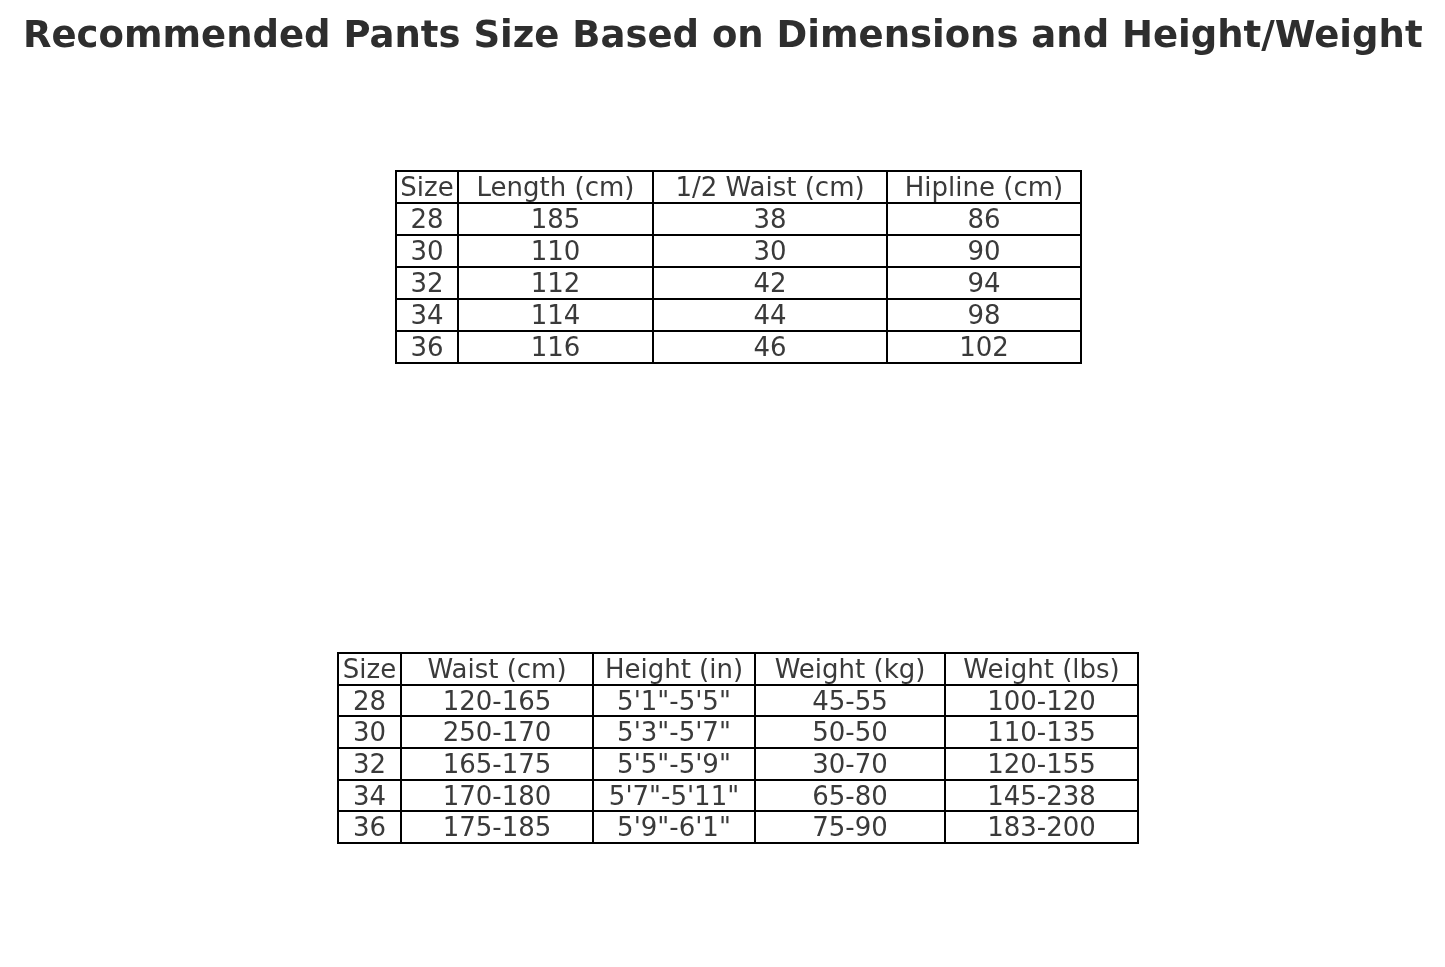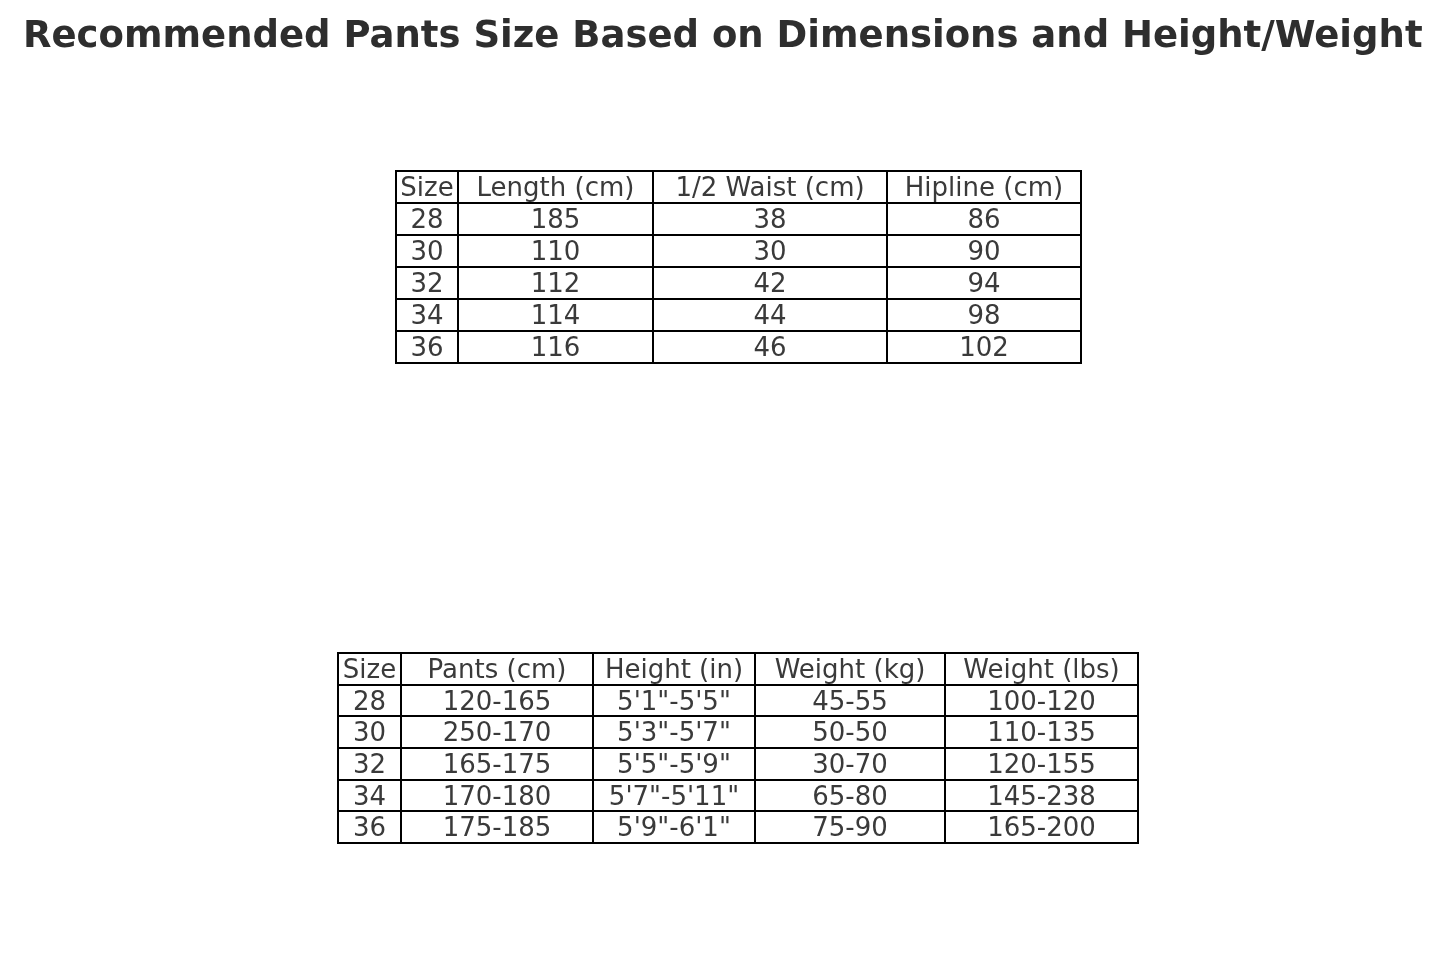--- a/index.html
+++ b/index.html
@@ -120,21 +120,21 @@
     <colgroup>
       <col style="width:63px">
       <col style="width:192px">
       <col style="width:162px">
       <col style="width:190px">
       <col style="width:193px">
     </colgroup>
     <thead>
         <tr>
           <th>Size</th>
-          <th>Pants (cm)</th>
+          <th>Waist (cm)</th>
           <th>Height (in)</th>
           <th>Weight (kg)</th>
           <th>Weight (lbs)</th>
         </tr>
       </thead>
     <tbody>
         <tr>
           <td>28</td>
           <td>120-165</td>
           <td>5'1"-5'5"</td>
@@ -160,18 +160,18 @@
           <td>170-180</td>
           <td>5'7"-5'11"</td>
           <td>65-80</td>
           <td>145-238</td>
         </tr>
         <tr>
           <td>36</td>
           <td>175-185</td>
           <td>5'9"-6'1"</td>
           <td>75-90</td>
-          <td>165-200</td>
+          <td>183-200</td>
         </tr>
       </tbody>
   </table>
 
 </div>
 
 </body></html>

